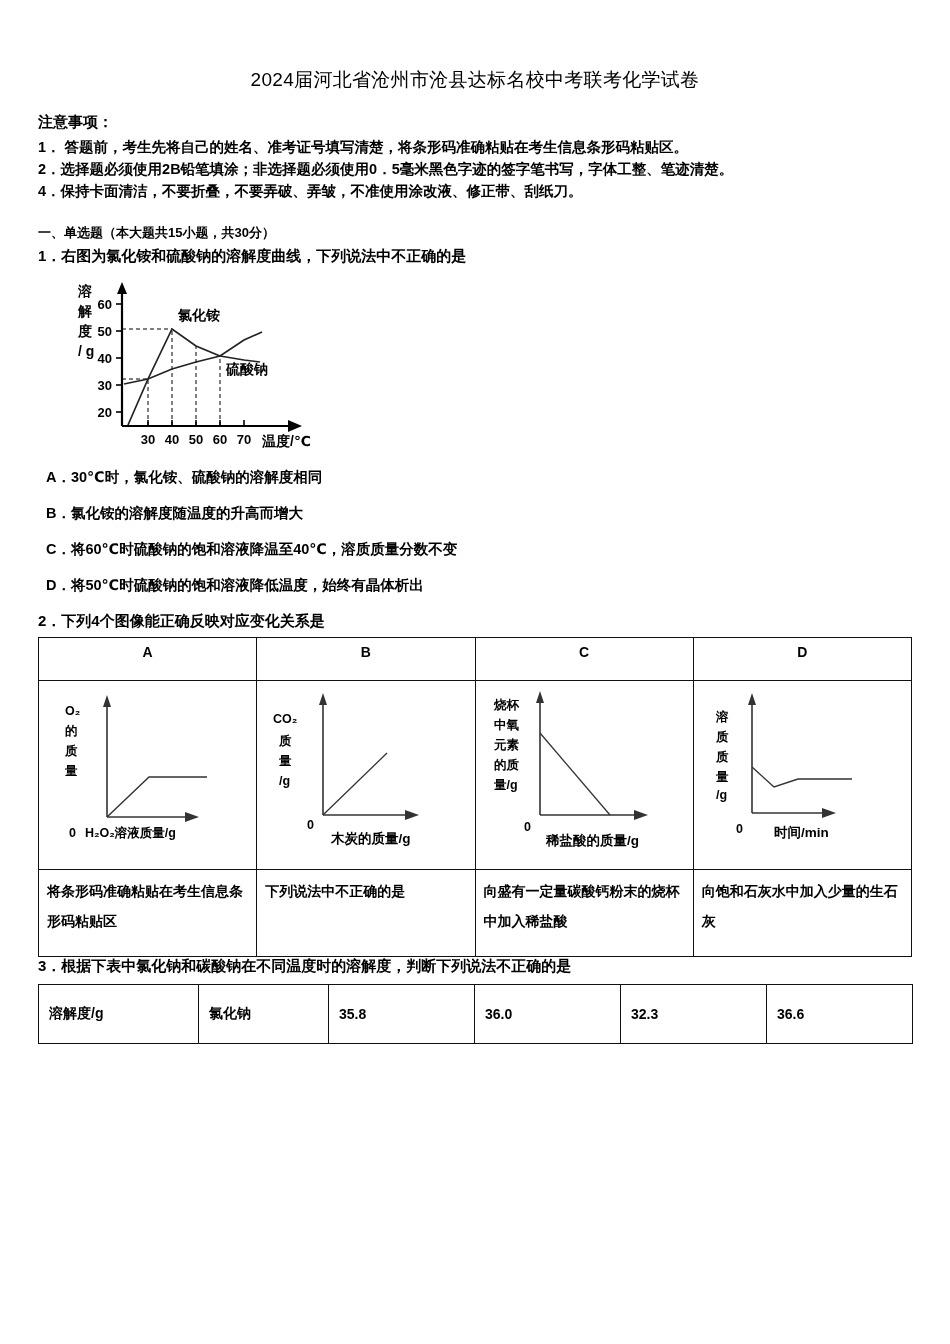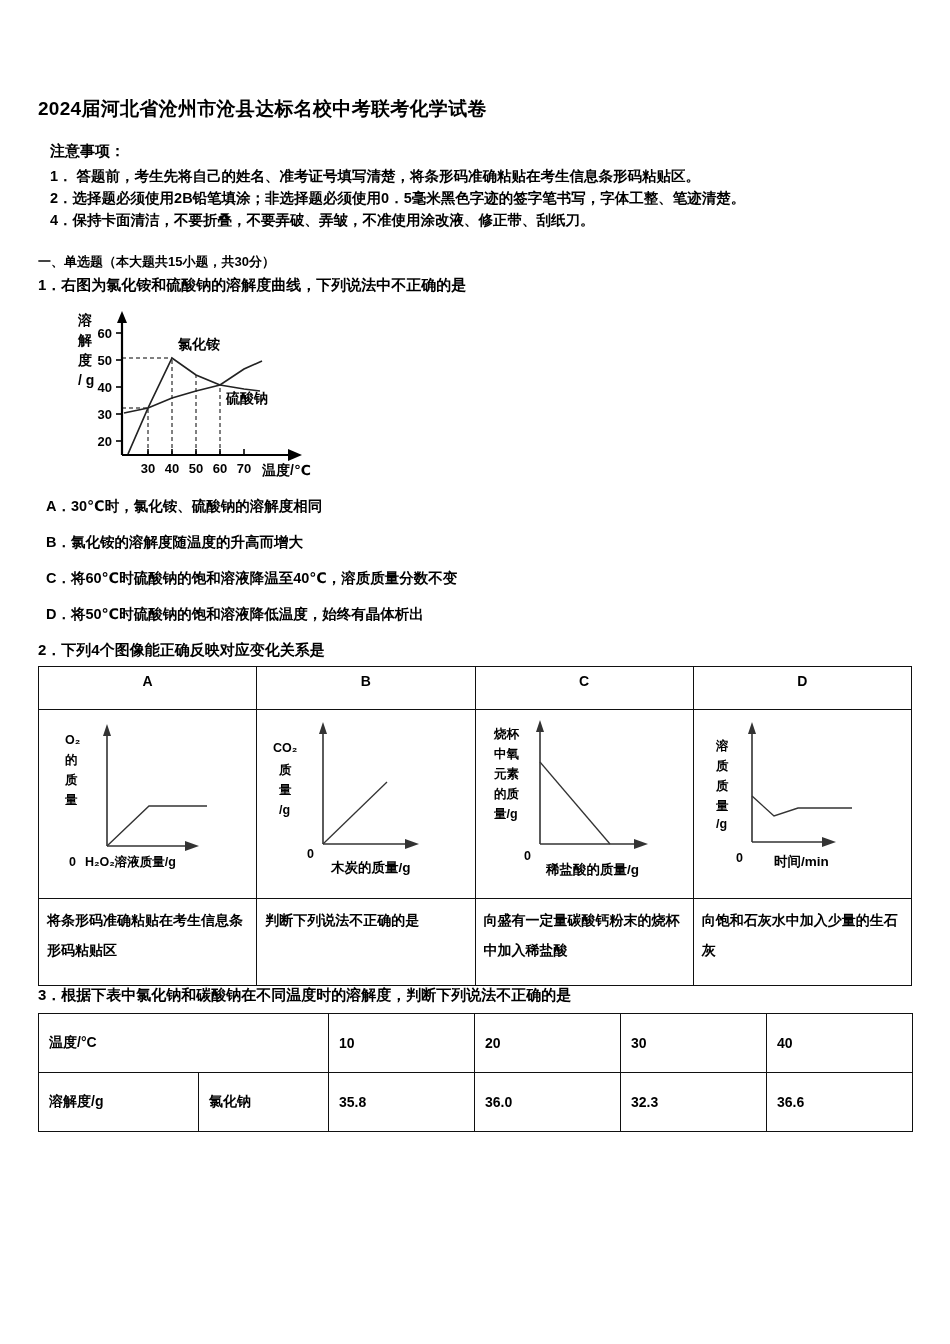--- a/index.html
+++ b/index.html
@@ -16,42 +16,42 @@
     overflow: hidden;
   }
   .page {
     width: 950px;
     height: 1344px;
     box-sizing: border-box;
     padding: 0 38px;
     position: relative;
   }
   .doc-title {
-    text-align: left;
-    font-family: "Liberation Sans", "DejaVu Sans", sans-serif;
-    font-weight: bold;
+    text-align: center;
+    font-family: "Liberation Sans", "DejaVu Sans", sans-serif;
+    font-weight: normal;
     font-size: 19px;
     letter-spacing: 0.3px;
-    padding-top: 96px;
+    padding-top: 67px;
     margin: 0 0 20px 0;
   }
   .notice-head {
     font-size: 15px;
     font-weight: bold;
     font-family: "Liberation Sans", "DejaVu Sans", sans-serif;
     margin: 0 0 4px 0;
   }
   .notice-line {
     font-size: 14.5px;
     line-height: 22px;
     font-family: "Liberation Sans", "DejaVu Sans", sans-serif;
     font-weight: bold;
     white-space: nowrap;
   }
-  .notice-block { margin-bottom: 22px; margin-left: 12px; }
+  .notice-block { margin-bottom: 22px; }
 
   .section-head {
     font-size: 13px;
     font-weight: bold;
     font-family: Liberation Sans, sans-serif;
     margin: 16px 0 5px 0;
   }
   .q-stem {
     font-size: 15px;
     font-weight: bold;
@@ -279,47 +279,40 @@
           <text class="figtext" x="14" y="74" font-size="12.5">质</text>
           <text class="figtext" x="14" y="94" font-size="12.5">量</text>
           <text class="figtext" x="14" y="112" font-size="12.5">/g</text>
           <text class="figtext" x="34" y="146" font-size="12.5">0</text>
           <text class="figtext" x="72" y="150" font-size="13.5">时间/min</text>
         </svg>
       </td>
     </tr>
     <tr>
       <td class="cap-cell">将条形码准确粘贴在考生信息条形码粘贴区</td>
-      <td class="cap-cell">判断下列说法不正确的是</td>
+      <td class="cap-cell">下列说法中不正确的是</td>
       <td class="cap-cell">向盛有一定量碳酸钙粉末的烧杯中加入稀盐酸</td>
       <td class="cap-cell">向饱和石灰水中加入少量的生石灰</td>
     </tr>
   </tbody>
     </table>
 
 
   <div class="q3-stem">3．根据下表中氯化钠和碳酸钠在不同温度时的溶解度，判断下列说法不正确的是</div>
 
   <table class="data-tbl">
     <colgroup>
       <col style="width:160px">
       <col style="width:130px">
       <col style="width:146px">
       <col style="width:146px">
       <col style="width:146px">
       <col style="width:146px">
     </colgroup>
     <tbody>
-        <tr>
-      <td colspan="2">温度/°C</td>
-      <td>10</td>
-      <td>20</td>
-      <td>30</td>
-      <td>40</td>
-    </tr>
     <tr>
       <td>溶解度/g</td>
       <td>氯化钠</td>
       <td>35.8</td>
       <td>36.0</td>
       <td>32.3</td>
       <td>36.6</td>
     </tr>
   </tbody>
     </table>

